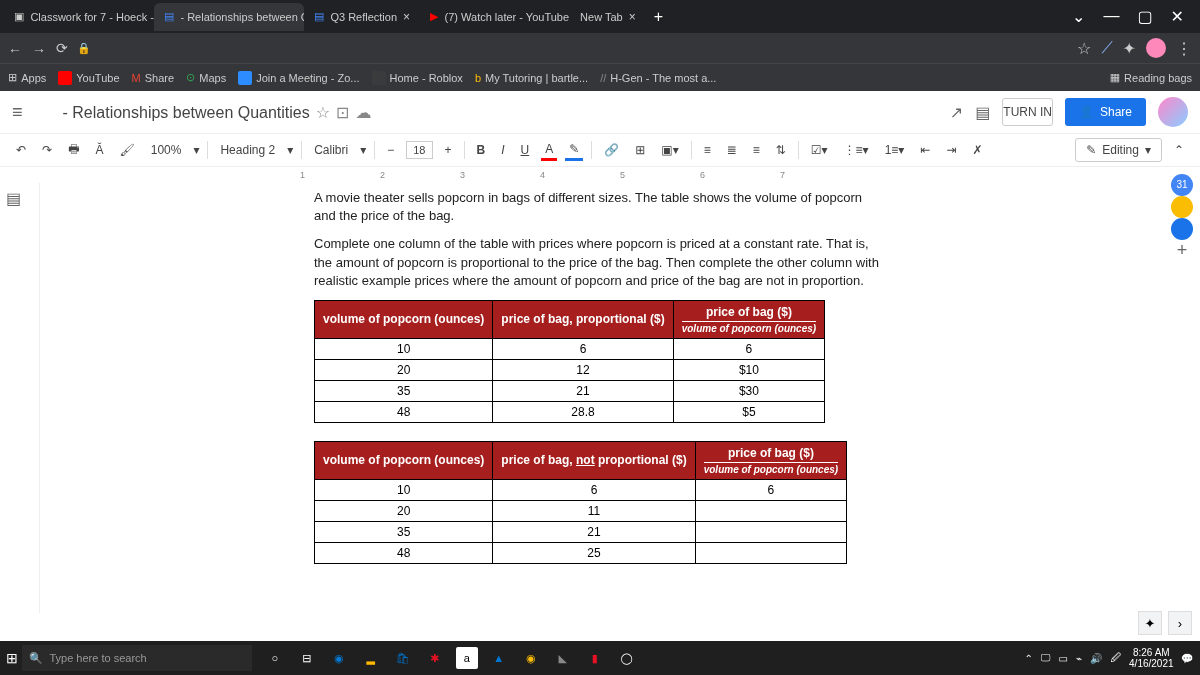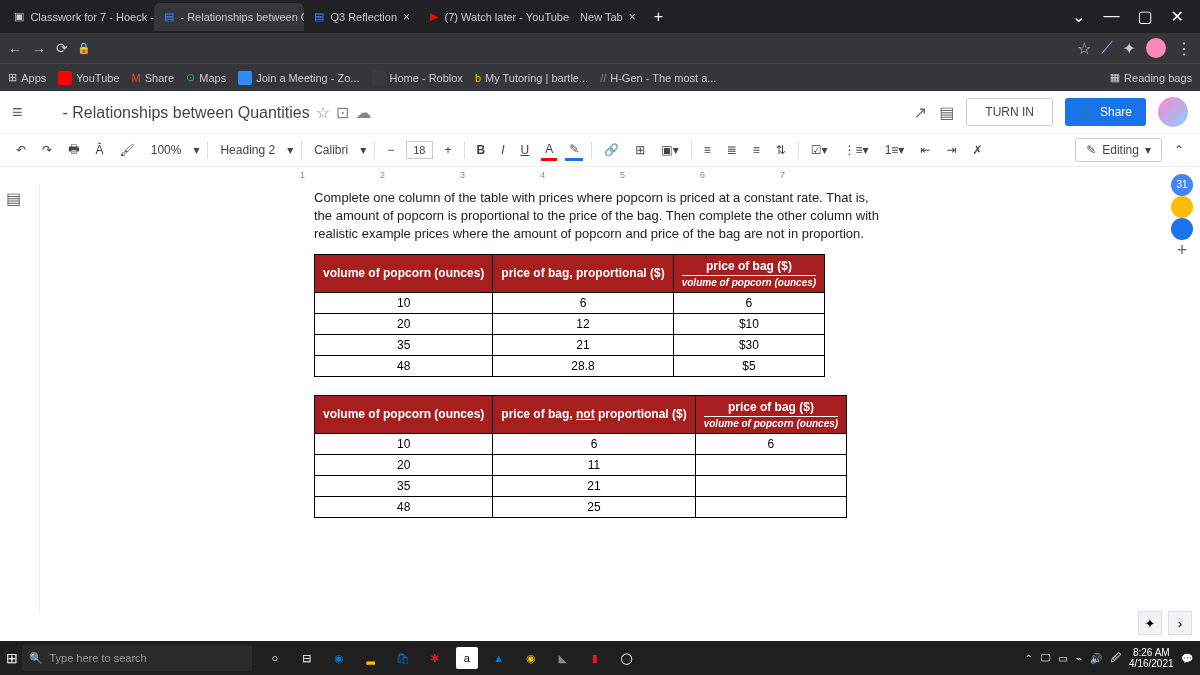--- a/index.html
+++ b/index.html
@@ -16,21 +16,21 @@
 .bookmarks-bar{background:#35363a;height:28px;display:flex;align-items:center;padding:0 8px;gap:12px;font-size:11px;color:#ccc;border-top:1px solid #444}
 .bk-item{display:flex;align-items:center;gap:4px;cursor:pointer}
 .fav-dot{width:14px;height:14px;border-radius:2px}
 .doc-header{background:#fff;padding:6px 12px;display:flex;align-items:center}
 .doc-title-area{margin-left:40px;flex:1}
 .doc-title-row{display:flex;align-items:flex-end;gap:6px}
 .doc-title{font-size:16px;color:#444}
 .doc-menu{display:flex;gap:12px;font-size:12px;color:#444;margin-top:4px}
 .doc-menu span{cursor:pointer}
 .doc-right{display:flex;align-items:center;gap:12px}
-.turn-in{border:1px solid #ccc;padding:6px 18px;font-size:12px;color:#444;border-radius:3px;cursor:pointer}
+.turn-in{border:1px solid #ccc;padding:6px 0;font-size:12px;color:#444;border-radius:3px;cursor:pointer}
 .share-btn{background:#1a73e8;color:#fff;padding:7px 14px;font-size:12px;border-radius:3px;display:flex;align-items:center;gap:6px;cursor:pointer}
 .avatar{width:30px;height:30px;border-radius:50%;background:linear-gradient(135deg,#f8c,#8cf)}
 .toolbar{background:#fff;border-top:1px solid #eee;border-bottom:1px solid #eee;height:34px;display:flex;align-items:center;padding:0 12px;gap:8px;font-size:12px;color:#444}
 .tb-sep{width:1px;height:18px;background:#ddd}
 .tb-item{cursor:pointer;padding:2px 4px}
 .tb-box{border:1px solid #ccc;padding:2px 6px;font-size:11px}
 .editing{border:1px solid #ccc;padding:4px 10px;font-size:12px;color:#444;border-radius:3px;margin-left:auto;display:flex;align-items:center;gap:6px}
 .ruler{height:16px;background:#fff;font-size:9px;color:#888;display:flex;padding-left:300px;gap:75px;align-items:center}
 .doc-body{height:430px;overflow:auto;background:#fff;display:flex}
 .left-margin{width:40px;background:#fff;border-right:1px solid #eee}
@@ -202,20 +202,21 @@
     <span>5</span>
     <span>6</span>
     <span>7</span>
   </div>
 
 <div class="doc-body">
   <div class="left-margin">
       <span style="color:#666;padding:6px;display:block">▤</span>
     </div>
   <div class="page">
+    <p class="para">A movie theater sells popcorn in bags of different sizes. The table shows the volume of popcorn and the price of the bag.</p>
     <p class="para">Complete one column of the table with prices where popcorn is priced at a constant rate. That is, the amount of popcorn is proportional to the price of the bag. Then complete the other column with realistic example prices where the amount of popcorn and price of the bag are not in proportion.</p>
     <table class="ptable">
       <tbody>
           <tr>
         <th>volume of popcorn (ounces)</th>
         <th>price of bag, proportional ($)</th>
         <th><span>price of bag ($)</span><span class="sub">volume of popcorn (ounces)</span></th>
       </tr>
       <tr>
             <td>10</td>

